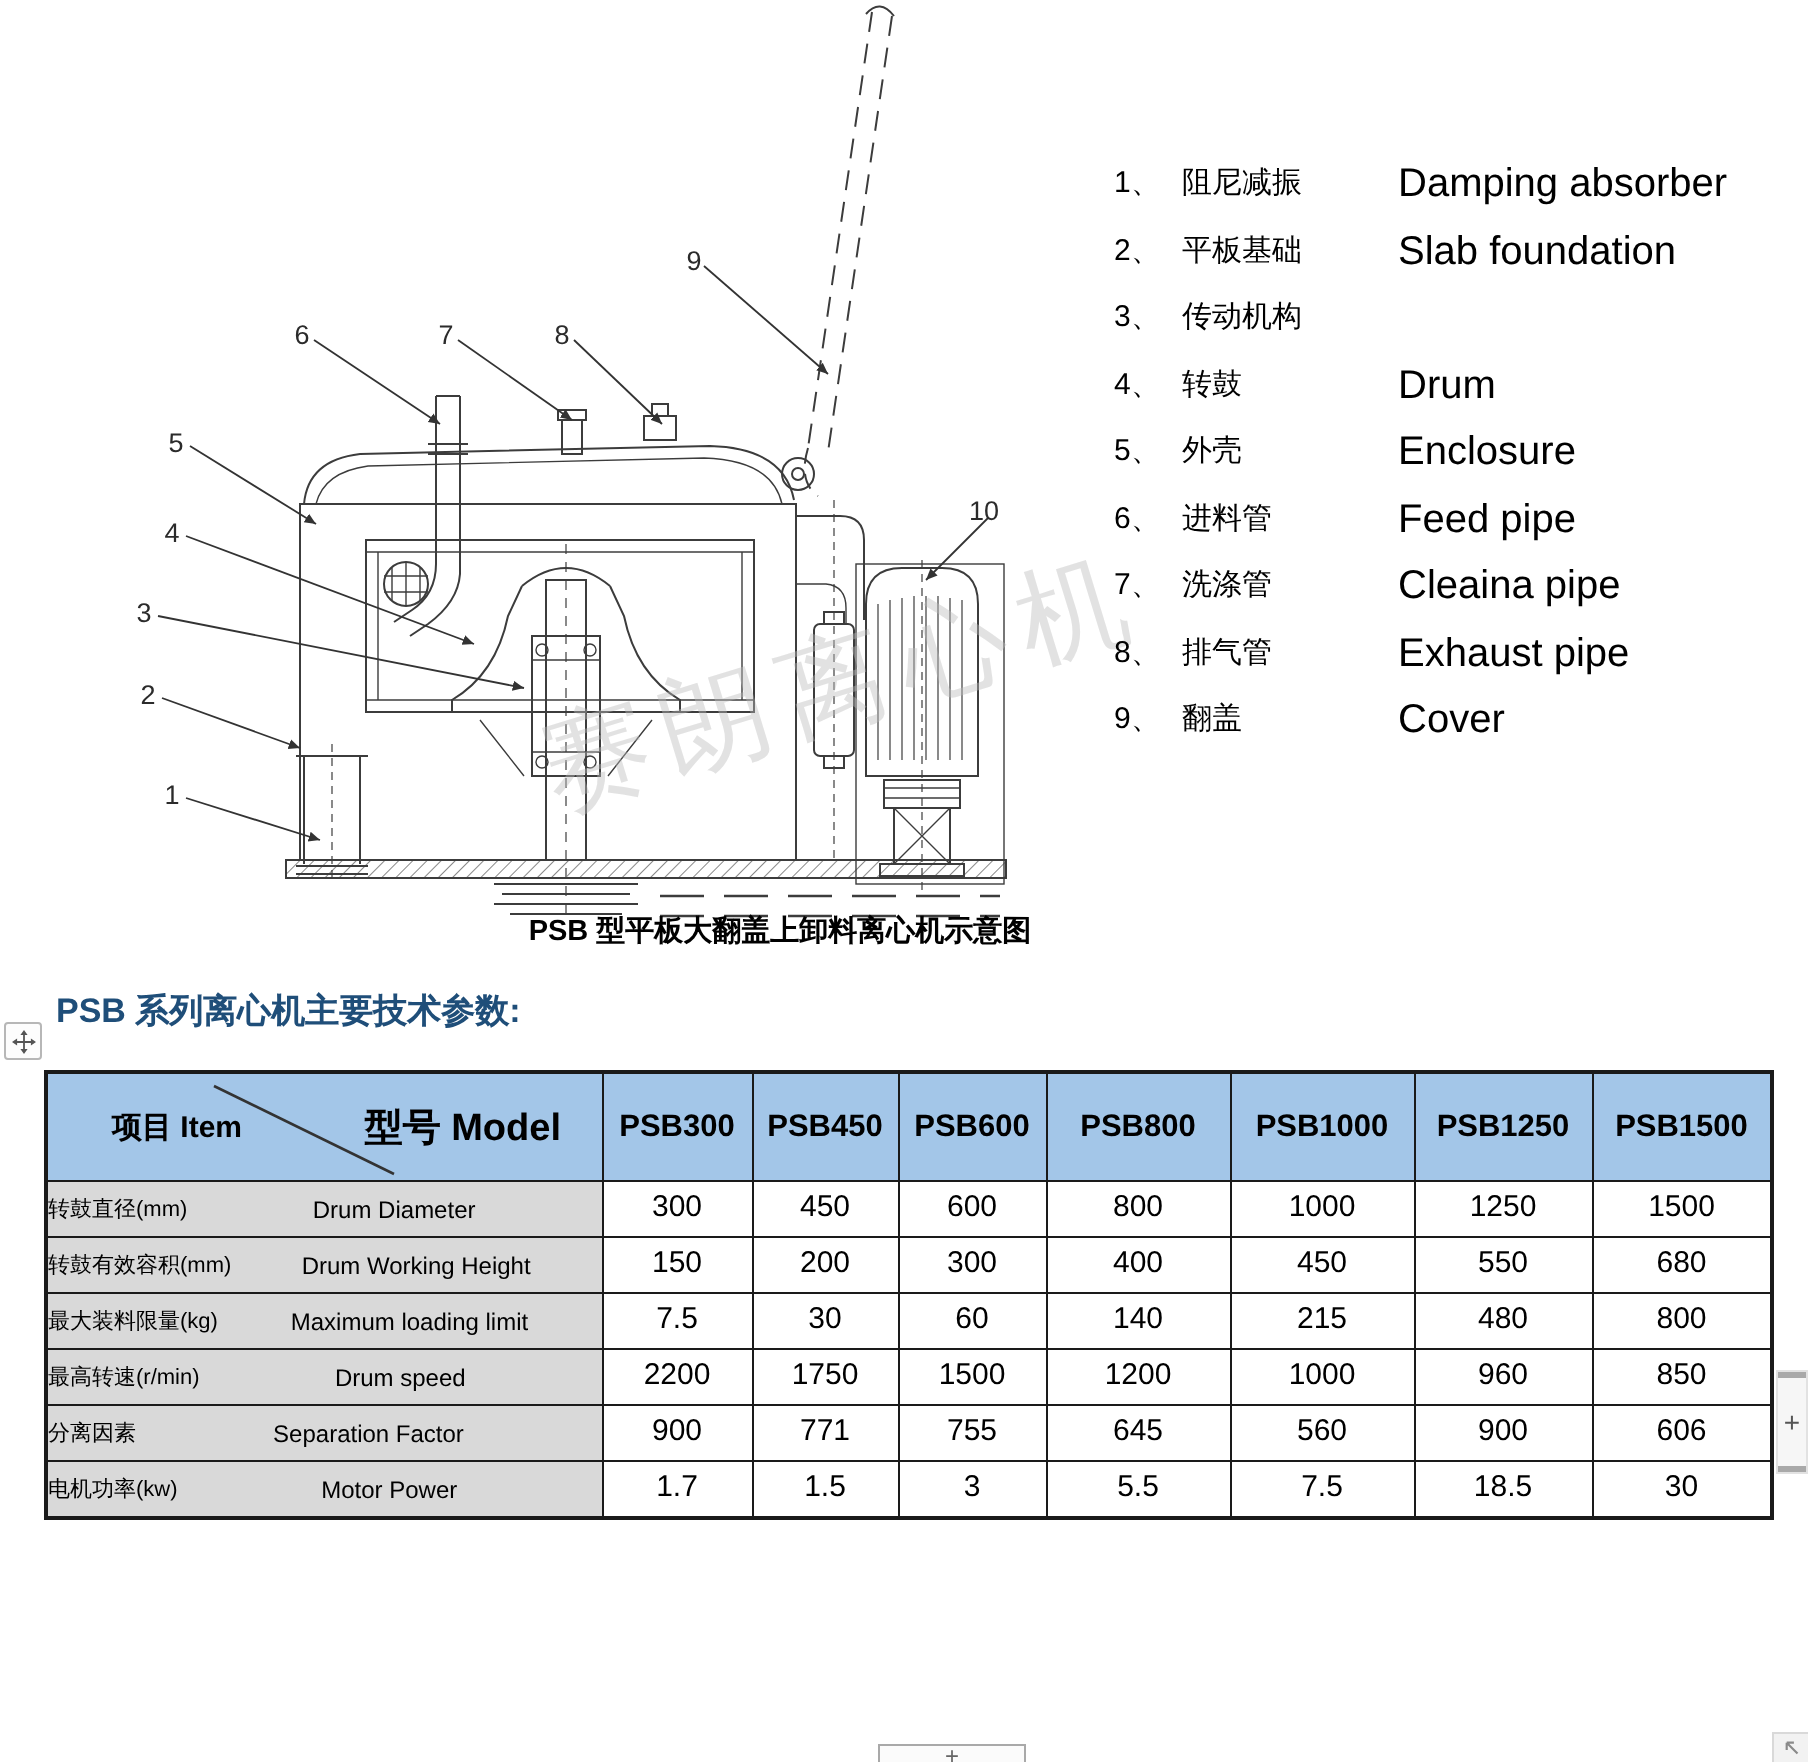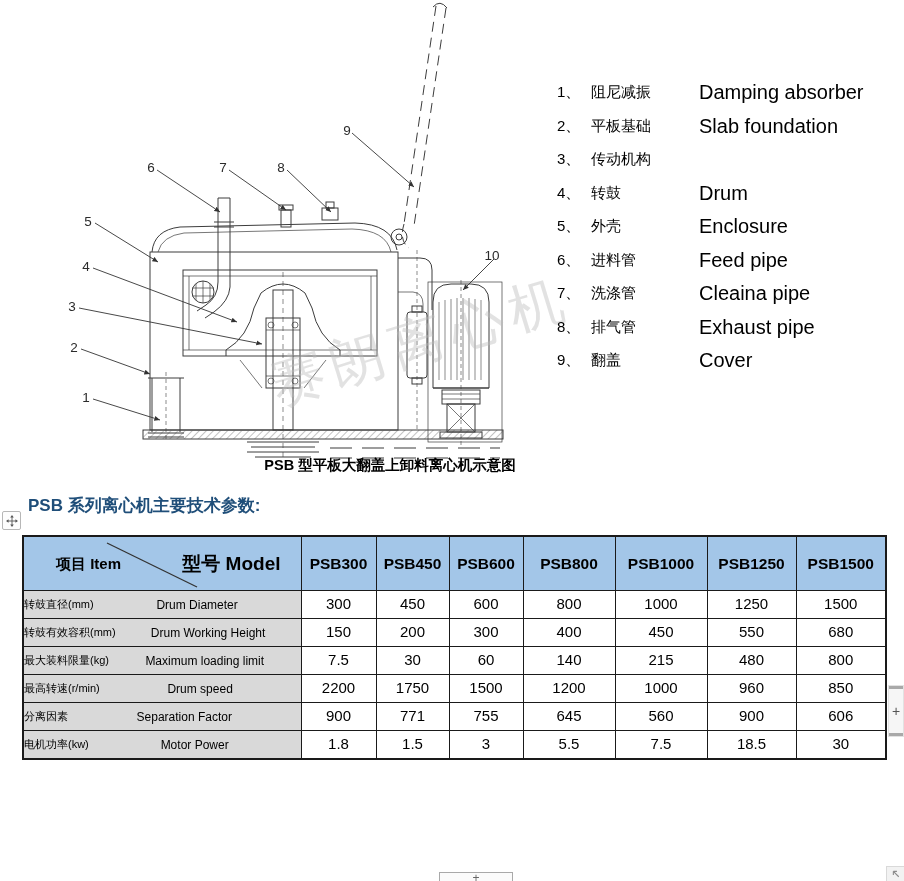--- a/index.html
+++ b/index.html
@@ -331,21 +331,21 @@
         <td class="val">900</td>
         <td class="val">606</td>
       </tr>
       <tr>
         <td class="label-cell">
           <div class="label-inner">
             <span class="lab-cn">电机功率(kw)</span>
             <span class="lab-en">Motor Power</span>
           </div>
         </td>
-        <td class="val">1.8</td>
+        <td class="val">1.7</td>
         <td class="val">1.5</td>
         <td class="val">3</td>
         <td class="val">5.5</td>
         <td class="val">7.5</td>
         <td class="val">18.5</td>
         <td class="val">30</td>
       </tr>
     </tbody>
 </table>
 

